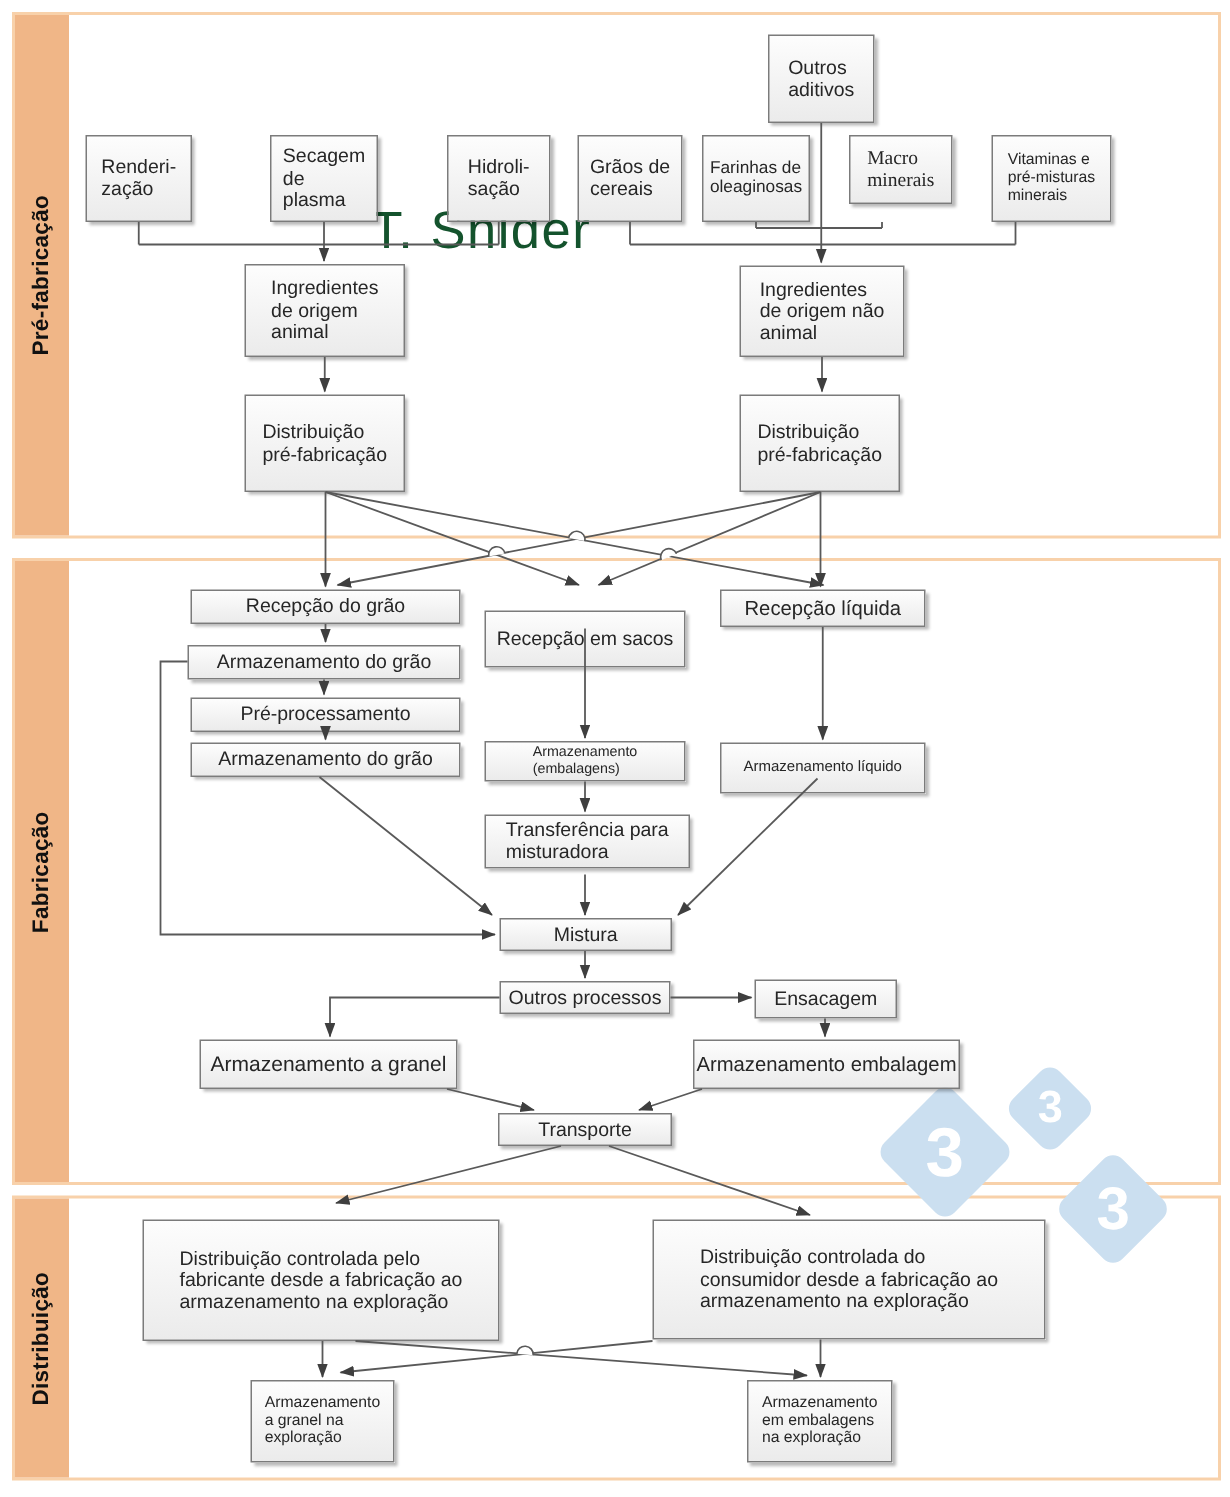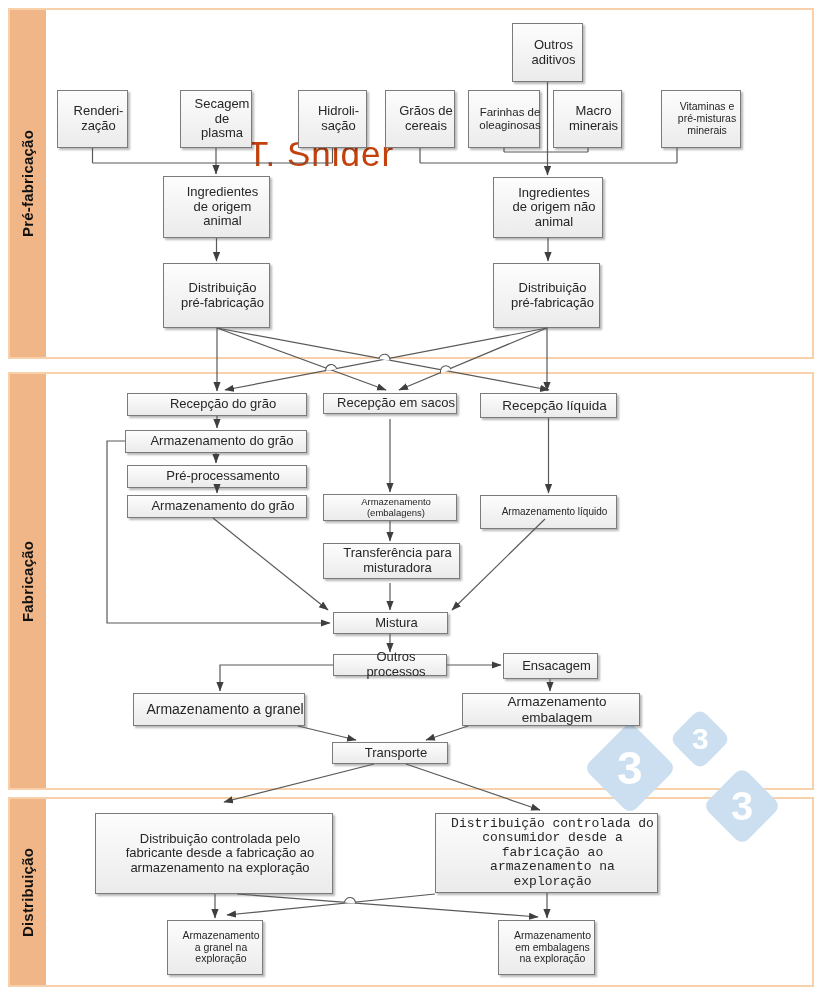--- a/index.html
+++ b/index.html
@@ -10,70 +10,70 @@
   .frame{position:absolute;border:2px solid #f8d1aa;box-sizing:border-box;z-index:0;}
   .f1{left:8px;top:8px;width:806px;height:351px;}
   .f2{left:8px;top:372px;width:806px;height:418px;}
   .f3{left:8px;top:797px;width:806px;height:190px;}
   .bar{position:absolute;left:0;top:0;bottom:0;width:36px;background:#f0b687;
        display:flex;align-items:center;justify-content:center;}
   .bar span{transform:rotate(-90deg);white-space:nowrap;font-weight:bold;
             font-size:15px;color:#111;letter-spacing:.2px;}
 
   
-  .wm{position:absolute;left:247px;top:134px;font-size:35px;color:#c2410c;
+  .wm{position:absolute;left:247px;top:134px;font-size:35px;color:#14532d;
       z-index:1;letter-spacing:1px;}
   .logo{position:absolute;z-index:1;}
   .dmd{position:absolute;background:#cbdff0;border-radius:9px;
        display:flex;align-items:center;justify-content:center;transform:rotate(45deg);}
   .dmd span{transform:rotate(-45deg);color:#fff;font-weight:bold;line-height:1;}
   .d1{left:597px;top:735px;width:66px;height:66px;}  .d1 span{font-size:46px;}
   .d2{left:678px;top:717px;width:44px;height:44px;}  .d2 span{font-size:30px;}
   .d3{left:714px;top:778px;width:56px;height:56px;}  .d3 span{font-size:40px;}
 
   
   .node{position:absolute;box-sizing:border-box;border:1px solid #7b7b7b;
         background:linear-gradient(#fdfdfd,#ebebeb);
         box-shadow:2px 2px 2px rgba(0,0,0,.28);
-        display:flex;align-items:center;justify-content:center;text-align:center;
-        white-space:pre-line;color:#262626;font-size:13px;line-height:1.12;z-index:2;padding-left:12px;}
+        display:flex;align-items:center;justify-content:center;text-align:left;
+        white-space:pre-line;color:#262626;font-size:13px;line-height:1.12;z-index:2;}
   .fs9{font-size:9.5px;} .fs10{font-size:10px;} .fs105{font-size:10.5px;}
   .fs115{font-size:11.5px;} .fs135{font-size:13.5px;} .fs14{font-size:14px;}
 
   .n-renderizacao{left:57px;top:90px;width:71px;height:58px;}
   .n-secagem{left:180px;top:90px;width:72px;height:58px;}
   .n-hidrolisacao{left:298px;top:90px;width:69px;height:58px;}
   .n-graos{left:385px;top:90px;width:70px;height:58px;}
   .n-farinhas{left:468px;top:90px;width:72px;height:58px;}
-  .n-macro{left:553px;top:90px;width:69px;height:58px;}
+  .n-macro{left:566px;top:90px;width:69px;height:46px;font-family:Liberation Serif, serif;}
   .n-vitaminas{left:637px;top:90px;width:80px;height:58px;margin-left:24px;}
   .n-outros{left:512px;top:23px;width:71px;height:59px;}
   .n-ingr-animal{left:163px;top:176px;width:107px;height:62px;}
   .n-dist-a{left:163px;top:263px;width:107px;height:65px;}
   .n-ingr-nao{left:493px;top:177px;width:110px;height:61px;}
   .n-dist-b{left:493px;top:263px;width:107px;height:65px;}
 
   .n-rec-grao{left:127px;top:393px;width:180px;height:23px;}
   .n-arm-grao1{left:125px;top:430px;width:182px;height:23px;}
   .n-preproc{left:127px;top:465px;width:180px;height:23px;}
   .n-arm-grao2{left:127px;top:495px;width:180px;height:23px;}
-  .n-rec-sacos{left:323px;top:393px;width:134px;height:21px;}
+  .n-rec-sacos{left:323px;top:407px;width:134px;height:38px;}
   .n-arm-emb{left:323px;top:494px;width:134px;height:27px;}
   .n-rec-liq{left:480px;top:393px;width:137px;height:25px;}
   .n-arm-liq{left:480px;top:495px;width:137px;height:34px;}
   .n-transfer{left:323px;top:543px;width:137px;height:36px;}
   .n-mistura{left:333px;top:612px;width:115px;height:22px;}
   .n-outros-proc{left:333px;top:654px;width:114px;height:22px;}
   .n-arm-granel{left:133px;top:693px;width:172px;height:33px;}
   .n-ensacagem{left:503px;top:653px;width:95px;height:26px;}
   .n-arm-embalagem{left:462px;top:693px;width:178px;height:33px;}
   .n-transporte{left:332px;top:742px;width:116px;height:22px;}
 
   .n-dist-fab{left:95px;top:813px;width:238px;height:81px;}
-  .n-dist-cons{left:435px;top:813px;width:223px;height:80px;font-family:Liberation Mono, monospace;}
+  .n-dist-cons{left:435px;top:813px;width:262px;height:80px;}
   .n-arm-granel-exp{left:167px;top:920px;width:96px;height:55px;}
   .n-arm-emb-exp{left:498px;top:920px;width:97px;height:55px;}
 
   svg.edges{position:absolute;left:0;top:0;z-index:3;pointer-events:none;}
 </style>
 </head>
 <body>
 
 <div id="stage">
 

